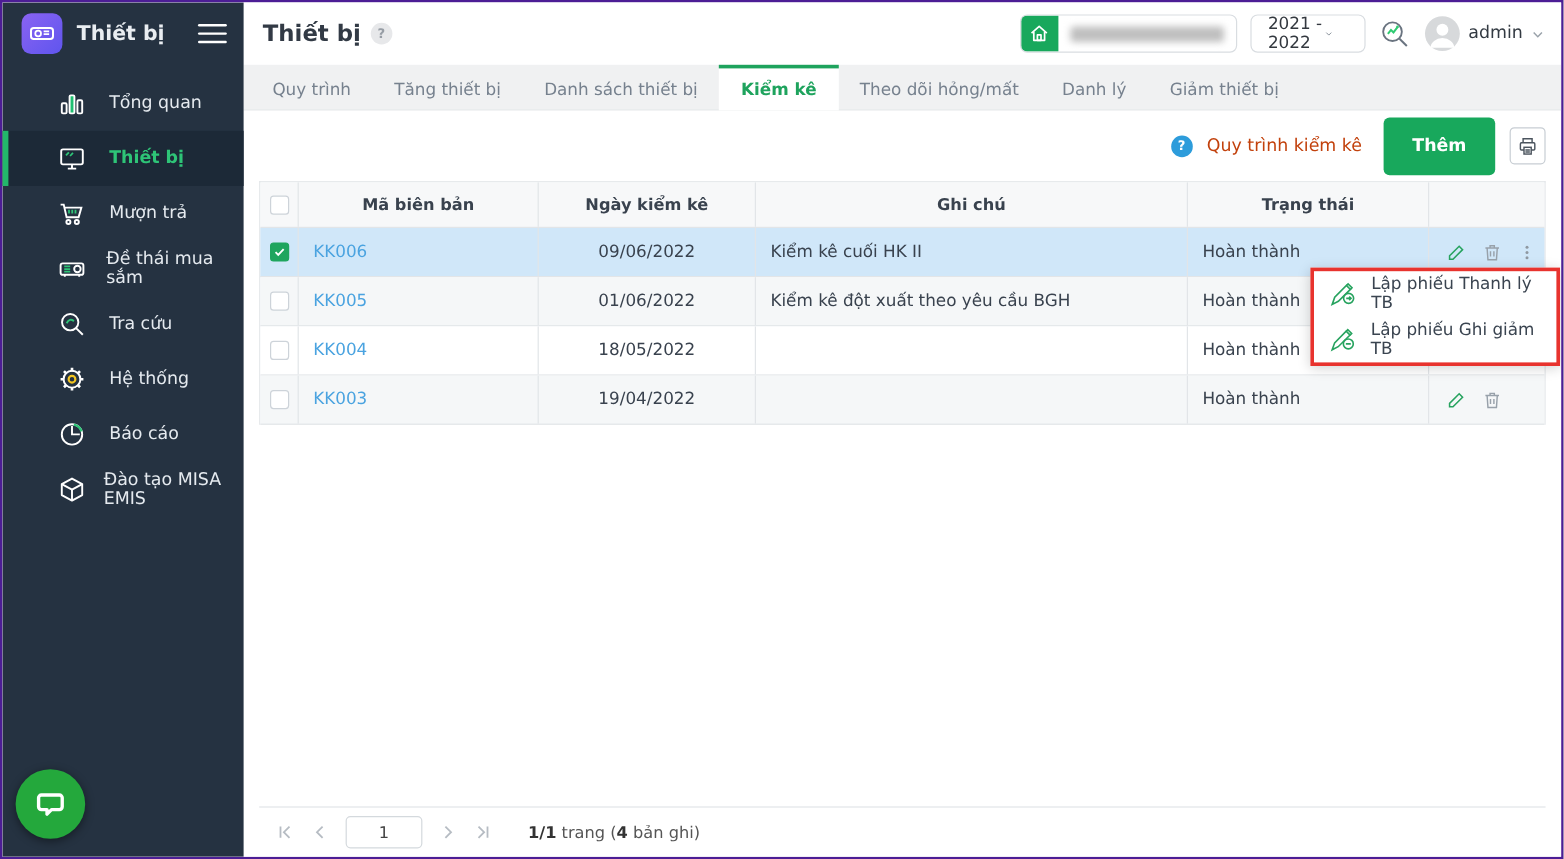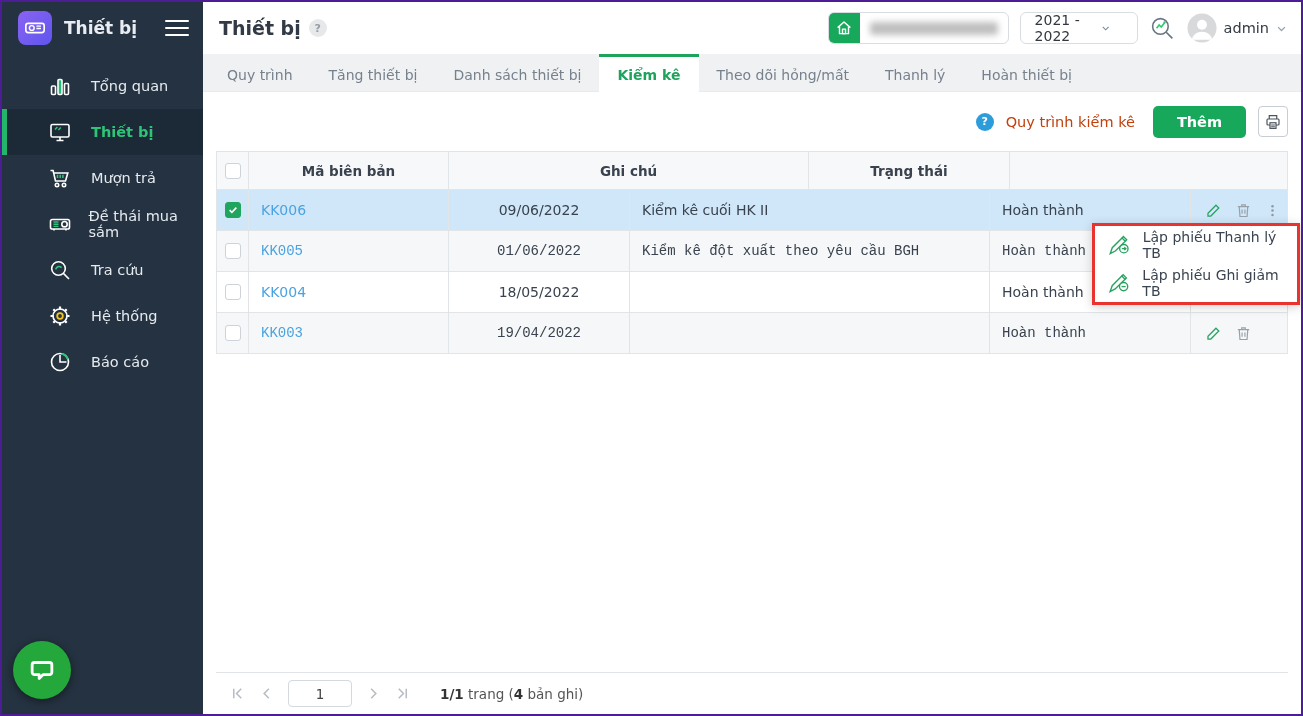--- a/index.html
+++ b/index.html
@@ -36,21 +36,21 @@
   .q-gray { width:18px; height:18px; border-radius:50%; background:#e7e8ea; color:#979da5;
             font-size:11px; font-weight:bold; display:flex; align-items:center;
             justify-content:center; margin-left:8px; cursor:pointer; }
   .top-right { margin-left:auto; display:flex; align-items:center; gap:11px; }
   .school-sel { height:32px; width:181px; border:1px solid #d9dde1; border-radius:6px;
             display:flex; align-items:center; overflow:hidden; cursor:pointer; background:#fff; }
   .home-btn { width:31px; height:100%; background:#18a85c; display:flex;
             align-items:center; justify-content:center; flex-shrink:0; }
   .blurbar { width:128px; height:13px; margin-left:10px; border-radius:3px;
             background:#bfbfbf; filter:blur(3px); }
-  .year-sel { height:32px; width:118px; border:1px solid #d9dde1; border-radius:6px;
+  .year-sel { height:32px; width:96px; border:1px solid #d9dde1; border-radius:6px;
             display:flex; align-items:center; justify-content:space-between;
             padding:0 26px 0 14px; font-size:14px; color:#33383f; cursor:pointer; }
   .userbox { display:flex; align-items:center; gap:7px; cursor:pointer; }
   .username { font-size:14.5px; color:#333a42; }
 
   
   .tabbar { height:38px; background:#f0f1f2; display:flex; align-items:stretch;
             padding-left:6px; flex-shrink:0; border-bottom:1px solid #e8eaec;text-align:center; }
   .tab { padding:0 18px; display:flex; align-items:center; font-size:14px;
          color:#76818e; cursor:pointer; border-top:3px solid transparent;
@@ -60,31 +60,31 @@
 
   
   .content { flex:1; display:flex; flex-direction:column; padding:0 13px; min-height:0; }
   .toolbar { height:59px; display:flex; align-items:center; justify-content:flex-end;
              gap:12px; flex-shrink:0; }
   .q-blue { width:18px; height:18px; border-radius:50%; background:#2d9cdb; color:#fff;
             font-size:11px; font-weight:bold; display:flex; align-items:center;
             justify-content:center; cursor:pointer; }
   .proc-link { color:#c2410c; font-size:14.5px; cursor:pointer; margin-right:6px; }
   .btn-add { background:#18a85c; color:#fff; border:none; border-radius:5px;
-             width:93px; height:32px; font-size:14.5px; font-weight:bold; cursor:pointer;
+             width:93px; height:48px; font-size:14.5px; font-weight:bold; cursor:pointer;
              font-family:inherit; }
   .btn-print { width:30px; height:31px; background:#fff; border:1px solid #c7cdd3;
              border-radius:4px; display:flex; align-items:center; justify-content:center;
              cursor:pointer; }
 
   
   .tbl { border:1px solid #e2e5e8; border-bottom:none; }
   .tr { display:flex; height:41px; border-bottom:1px solid #e2e5e8; background:#fff; }
   .tr.head { height:38px; background:#f7f8f9; font-weight:bold; color:#2b3542; }
-  .tr.stripe { background:#f5f7f8;font-family:Liberation Mono, monospace; }
+  .tr.stripe { background:#f5f7f8; }
   .tr.selected { background:#d0e7f9; }
   .td { display:flex; align-items:center; padding:0 12px; font-size:14px; color:#39424e;
         border-right:1px solid #e2e5e8; overflow:hidden; white-space:nowrap; }
   .td:last-child { border-right:none; }
   .c-cb { width:32px; justify-content:center; padding:0; }
   .c-code { width:200px; }
   .c-date { width:181px; justify-content:center; }
   .c-note { width:360px; }
   .c-status { width:201px; }
   .c-act { width:96px; gap:13px; justify-content:flex-start; padding-left:14px; }
@@ -201,20 +201,29 @@
       <div class="mi">
         <span class="ic">
           <svg width="24" height="24" viewBox="0 0 24 24" fill="none" stroke-width="1.6">
             <circle cx="12" cy="12" r="8.5" stroke="#fff"></circle>
             <path d="M12 5v7h6.5" stroke="#fff"></path>
             <path d="M13.5 3.8A8.5 8.5 0 0 1 20 9.5" stroke="#2ec477" stroke-width="2"></path>
           </svg>
           </span>
         <span>Báo cáo</span>
       </div>
+      <div class="mi">
+        <span class="ic">
+          <svg width="24" height="24" viewBox="0 0 24 24" fill="none" stroke="#fff" stroke-width="1.6" stroke-linejoin="round">
+            <path d="M12 2.8L20.5 7.4V16.6L12 21.2L3.5 16.6V7.4Z"></path>
+            <path d="M3.5 7.4L12 12l8.5-4.6M12 12v9.2"></path>
+          </svg>
+          </span>
+        <span>Đào tạo MISA EMIS</span>
+      </div>
     </div>
 
     <div class="chat-fab">
       <svg width="30" height="30" viewBox="0 0 32 32">
         <path d="M8 8h16a2.5 2.5 0 0 1 2.5 2.5v8A2.5 2.5 0 0 1 24 21h-7l-4 4v-4h-5a2.5 2.5 0 0 1-2.5-2.5v-8A2.5 2.5 0 0 1 8 8z" fill="none" stroke="#fff" stroke-width="3" stroke-linejoin="round"></path>
       </svg>
     </div>
   </div>
 
   <div class="main">
@@ -264,22 +273,22 @@
         </div>
       </div>
     </div>
 
     <div class="tabbar">
       <div class="tab">Quy trình</div>
       <div class="tab">Tăng thiết bị</div>
       <div class="tab">Danh sách thiết bị</div>
       <div class="tab active">Kiểm kê</div>
       <div class="tab">Theo dõi hỏng/mất</div>
-      <div class="tab">Thanh lý</div>
-      <div class="tab">Hoàn thiết bị</div>
+      <div class="tab">Danh lý</div>
+      <div class="tab">Giảm thiết bị</div>
     </div>
 
     <div class="content">
 
       <div class="toolbar">
         <div class="q-blue">?</div>
         <span class="proc-link">Quy trình kiểm kê</span>
         <button class="btn-add">Thêm</button>
         <div class="btn-print">
           <svg width="18" height="18" viewBox="0 0 24 24" fill="none" stroke="#4b545e" stroke-width="1.6">
@@ -290,20 +299,21 @@
           </svg>
         </div>
       </div>
 
       <div class="tbl">
         <div class="tr head">
           <div class="td c-cb">
               <span class="cb"></span>
             </div>
           <div class="td c-code">Mã biên bản</div>
+          <div class="td c-date">Ngày kiểm kê</div>
           <div class="td c-note">Ghi chú</div>
           <div class="td c-status">Trạng thái</div>
           <div class="td c-act"></div>
         </div>
 
         <div class="tr selected">
           <div class="td c-cb">
               <span class="cb checked">
             <svg width="12" height="12" viewBox="0 0 16 16">
                   <path d="M3.5 8.2l3 3 6-6.4" fill="none" stroke="#fff" stroke-width="2.1"></path>

